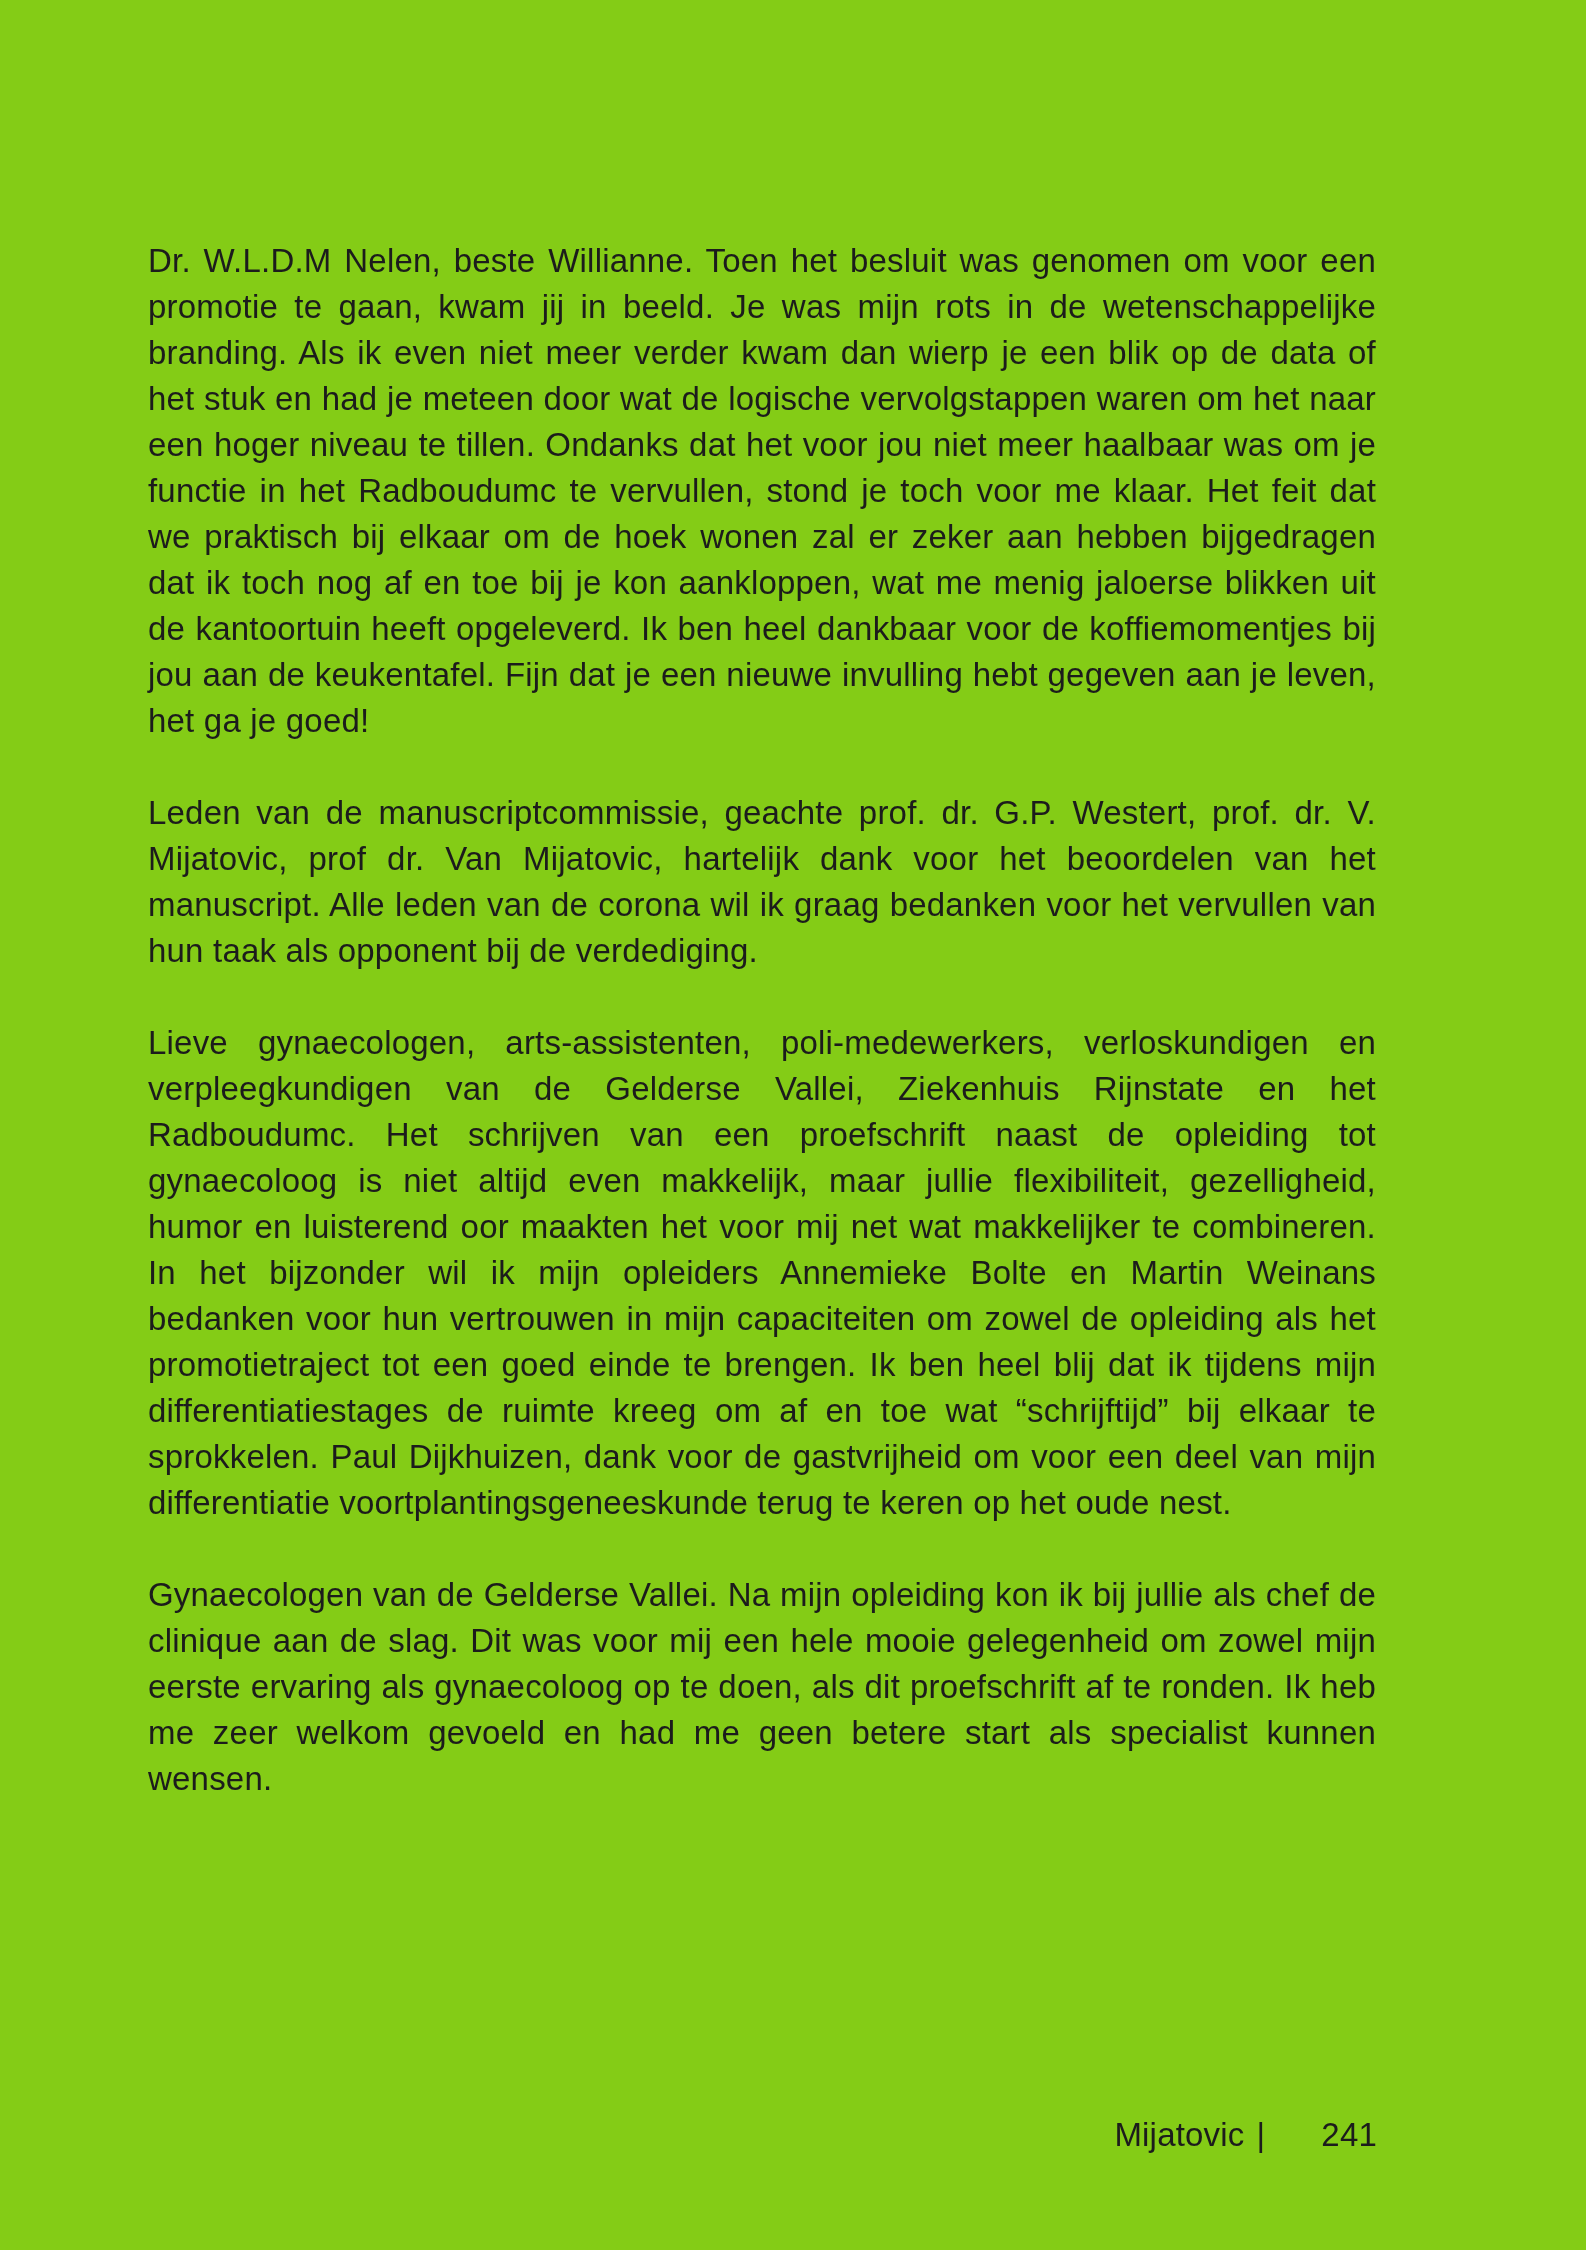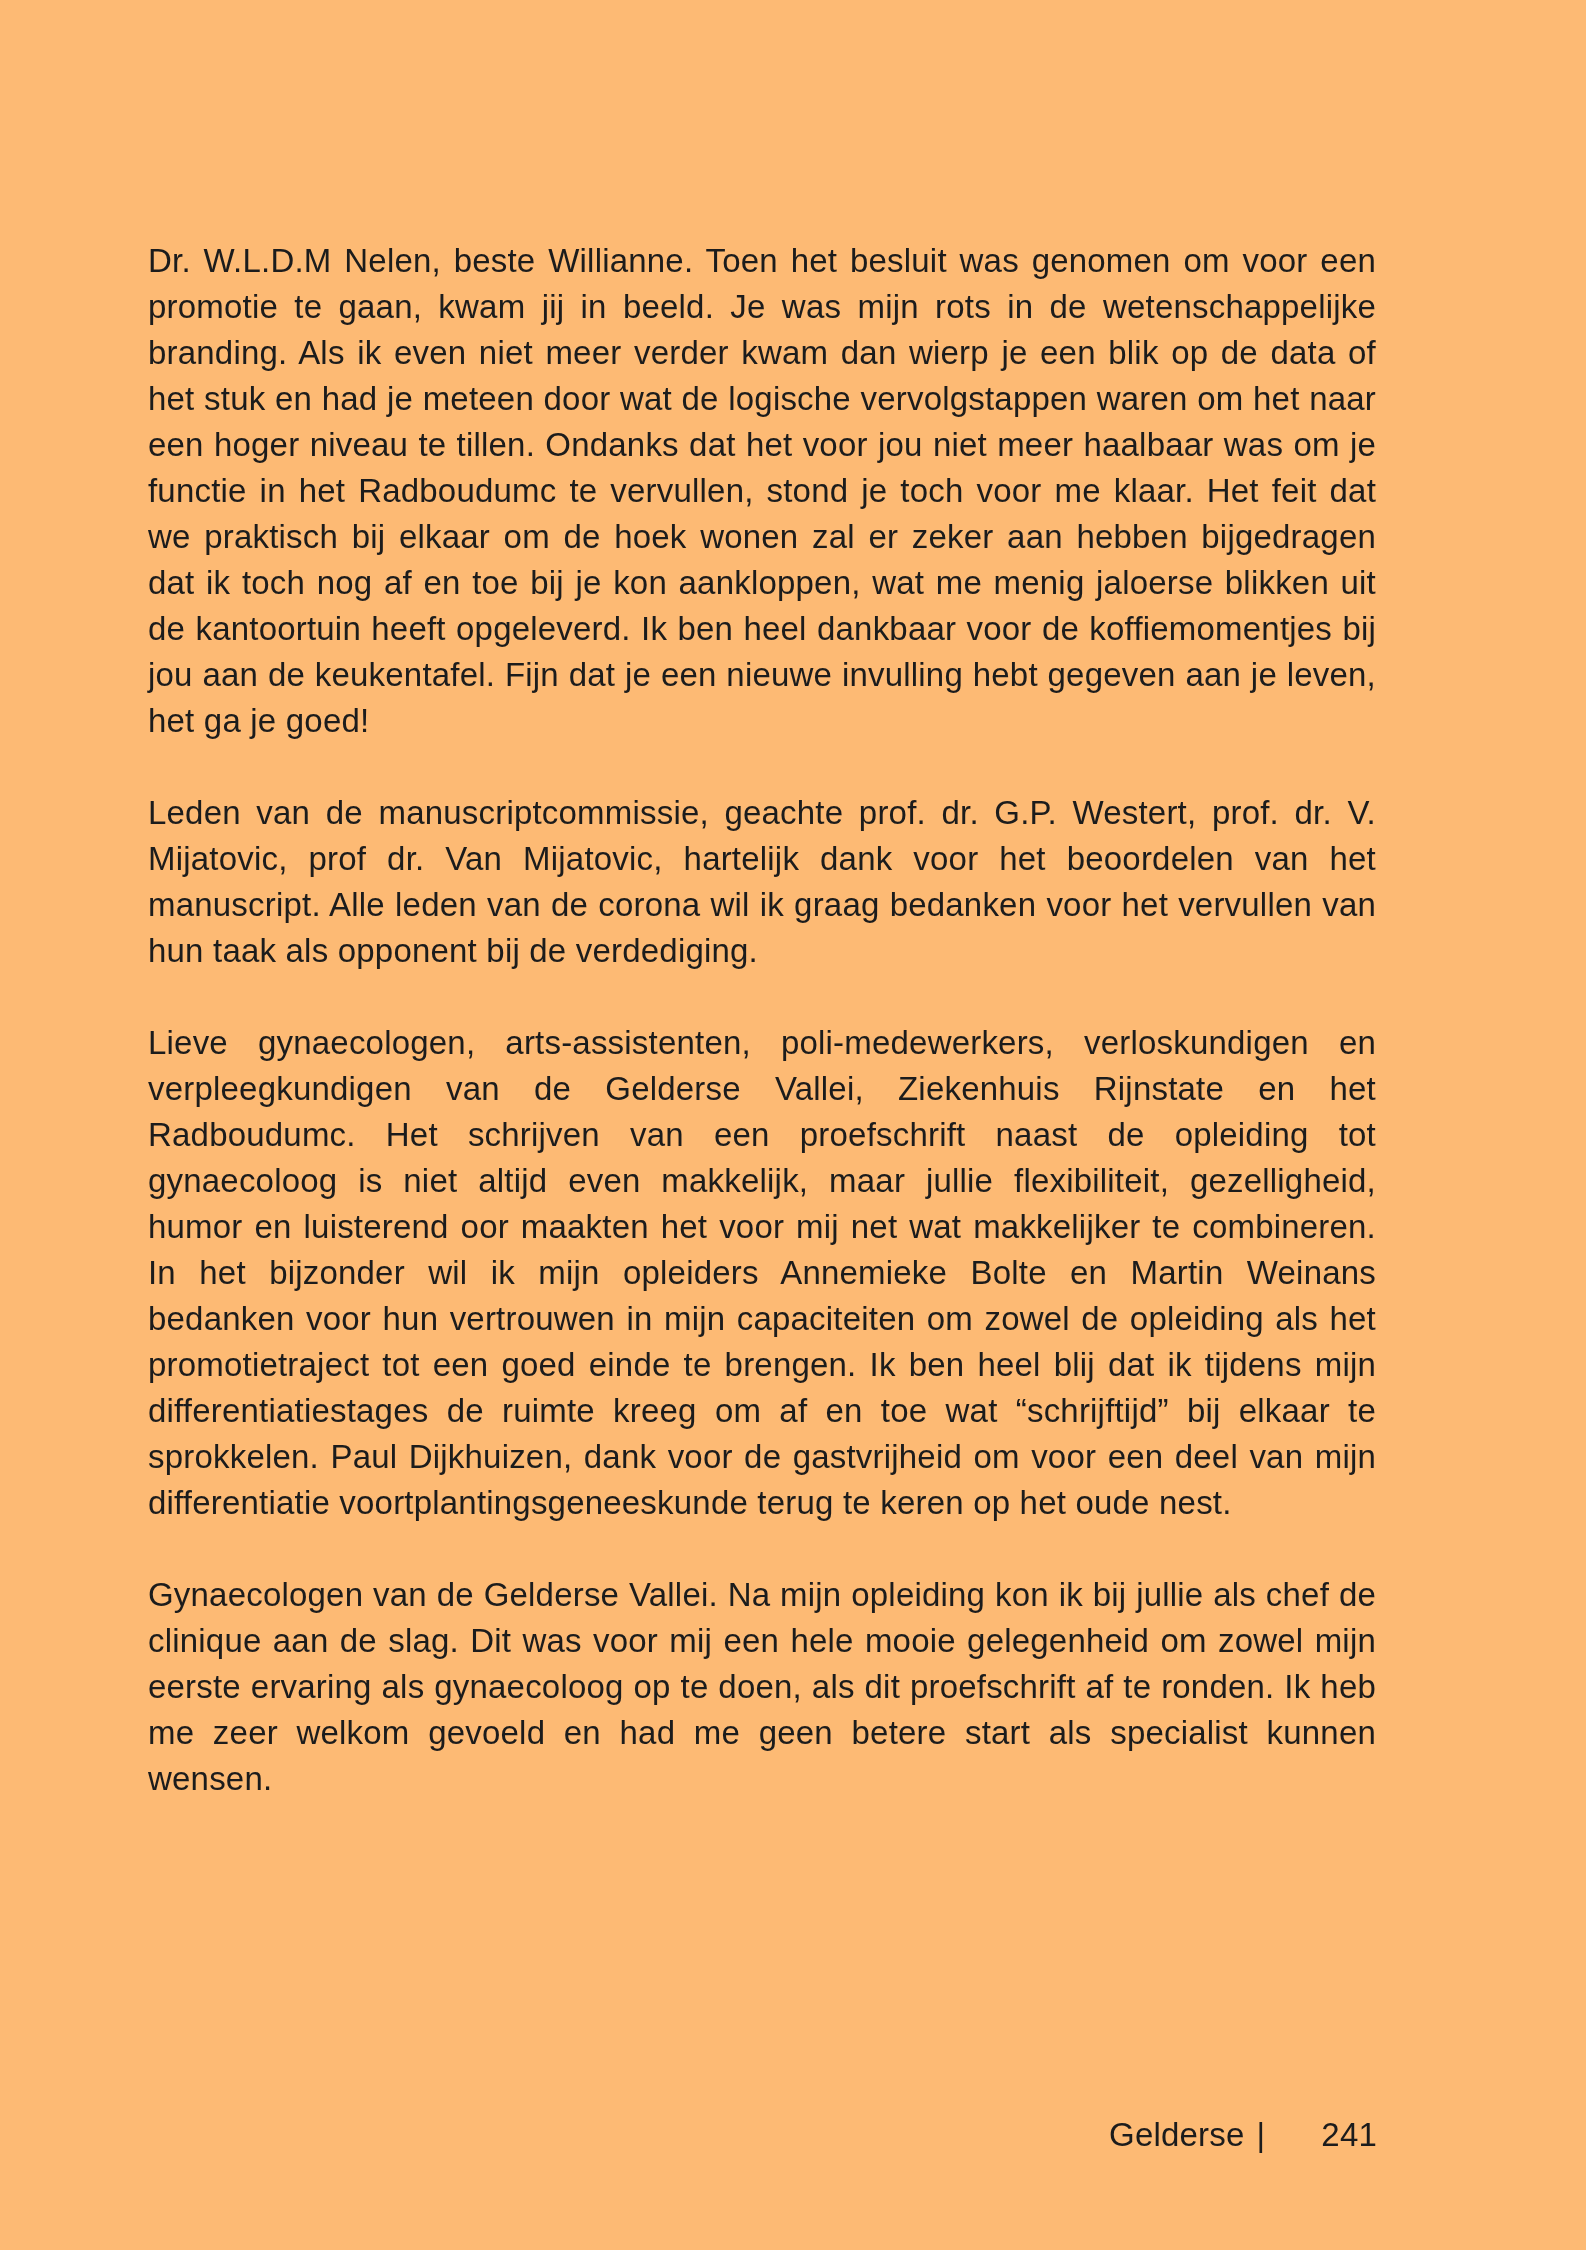--- a/index.html
+++ b/index.html
@@ -11,21 +11,21 @@
     width: 1586px;
     height: 2250px;
     position: relative;
     font-family: "Liberation Sans", sans-serif;
     color: #1c1c1c;
     overflow: hidden;
   }
   .page {
     position: absolute;
     inset: 0;
-    background: #fdba74;
+    background: #84cc16;
   }
   .text-block {
     position: absolute;
     left: 148px;
     top: 238px;
     width: 1228px;
   }
   .text-block p {
     margin: 0 0 46px 0;
     font-size: 33px;
@@ -64,18 +64,18 @@
 <div class="page">
 
   <div class="text-block">
     <p>Dr. W.L.D.M Nelen, beste Willianne. Toen het besluit was genomen om voor een promotie te gaan, kwam jij in beeld. Je was mijn rots in de wetenschappelijke branding. Als ik even niet meer verder kwam dan wierp je een blik op de data of het stuk en had je meteen door wat de logische vervolgstappen waren om het naar een hoger niveau te tillen. Ondanks dat het voor jou niet meer haalbaar was om je functie in het Radboudumc te vervullen, stond je toch voor me klaar. Het feit dat we praktisch bij elkaar om de hoek wonen zal er zeker aan hebben bijgedragen dat ik toch nog af en toe bij je kon aankloppen, wat me menig jaloerse blikken uit de kantoortuin heeft opgeleverd. Ik ben heel dankbaar voor de koffiemomentjes bij jou aan de keukentafel. Fijn dat je een nieuwe invulling hebt gegeven aan je leven, het ga je goed!</p>
     <p>Leden van de manuscriptcommissie, geachte prof. dr. G.P. Westert, prof. dr. V. Mijatovic, prof dr. Van Mijatovic, hartelijk dank voor het beoordelen van het manuscript. Alle leden van de corona wil ik graag bedanken voor het vervullen van hun taak als opponent bij de verdediging.</p>
     <p>Lieve gynaecologen, arts-assistenten, poli-medewerkers, verloskundigen en verpleegkundigen van de Gelderse Vallei, Ziekenhuis Rijnstate en het Radboudumc. Het schrijven van een proefschrift naast de opleiding tot gynaecoloog is niet altijd even makkelijk, maar jullie flexibiliteit, gezelligheid, humor en luisterend oor maakten het voor mij net wat makkelijker te combineren. In het bijzonder wil ik mijn opleiders Annemieke Bolte en Martin Weinans bedanken voor hun vertrouwen in mijn capaciteiten om zowel de opleiding als het promotietraject tot een goed einde te brengen. Ik ben heel blij dat ik tijdens mijn differentiatiestages de ruimte kreeg om af en toe wat “schrijftijd” bij elkaar te sprokkelen. Paul Dijkhuizen, dank voor de gastvrijheid om voor een deel van mijn differentiatie voortplantingsgeneeskunde terug te keren op het oude nest.</p>
     <p>Gynaecologen van de Gelderse Vallei. Na mijn opleiding kon ik bij jullie als chef de clinique aan de slag. Dit was voor mij een hele mooie gelegenheid om zowel mijn eerste ervaring als gynaecoloog op te doen, als dit proefschrift af te ronden. Ik heb me zeer welkom gevoeld en had me geen betere start als specialist kunnen wensen.</p>
   </div>
 
   <div class="footer">
-    <span class="section-label">Gelderse</span>
+    <span class="section-label">Mijatovic</span>
     <span class="separator">|</span>
     <span class="page-number">241</span>
   </div>
 
 </div>
 
 </body></html>

